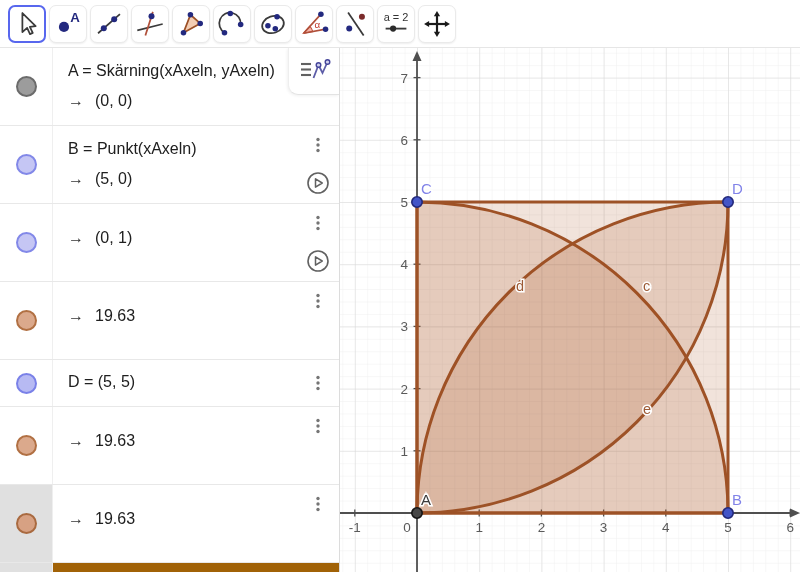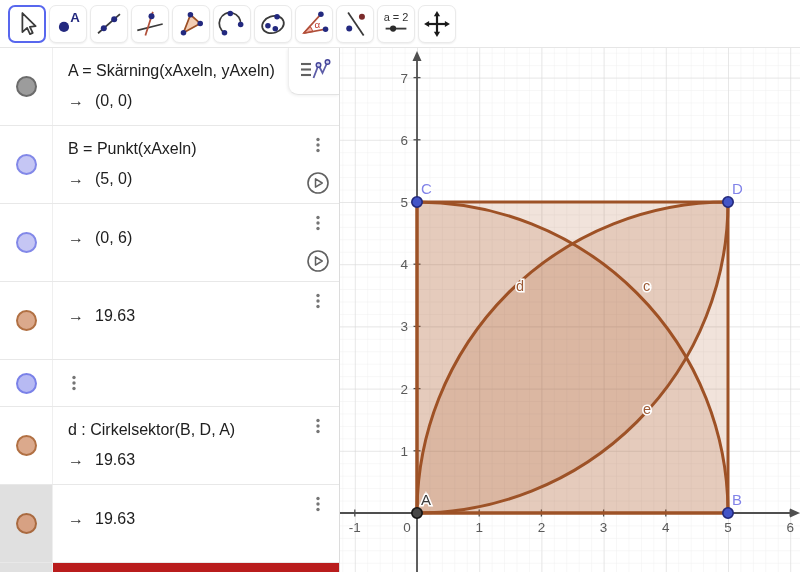--- a/index.html
+++ b/index.html
@@ -16,21 +16,21 @@
   }
   .tool{
     width:38px;height:38px;background:#fff;border:1px solid #eaeaea;border-radius:7px;
     box-shadow:0 1px 2px rgba(0,0,0,.07);display:flex;align-items:center;justify-content:center;
     padding:0;cursor:pointer;box-sizing:border-box;
   }
   .tool.selected{border:2px solid #5867ee;box-shadow:none;}
   .tool svg{display:block;}
   
   .algebra{
-    position:absolute;top:48px;left:0;width:340px;height:524px;background:#b91c1c;
+    position:absolute;top:48px;left:0;width:340px;height:524px;background:#a16207;
     border-right:1px solid #dcdcdc;box-sizing:border-box;overflow:hidden;
   }
   .row{display:flex;border-bottom:1px solid #e8e8e8;background:#fff;position:relative;}
   .row.h2{height:77px;}
   .row.h1{height:46px;}
   .marker-cell{width:53px;flex:none;border-right:1px solid #efefef;
     display:flex;align-items:center;justify-content:center;box-sizing:border-box;}
   .row.selected .marker-cell{background:#e0e0e0;}
   .marker{width:21px;height:21px;border-radius:50%;border:2px solid #888;box-sizing:border-box;display:block;}
   .content{flex:1;padding:13px 0 0 15px;overflow:hidden;}
@@ -179,21 +179,21 @@
           </svg>
         </div>
       </div>
       <div class="row h2">
         <div class="marker-cell">
           <span class="marker" style="background: rgb(197, 198, 244); border-color: rgb(130, 136, 232);"></span>
         </div>
         <div class="content">
           <div class="val">
             <span class="arr">→</span>
-            <span>(0, 6)</span>
+            <span>(0, 1)</span>
           </div>
         </div>
         <div class="controls">
           <svg width="18" height="18" viewBox="0 0 18 18">
             <circle cx="9" cy="3.5" r="1.7" fill="#757575"></circle>
             <circle cx="9" cy="9" r="1.7" fill="#757575"></circle>
             <circle cx="9" cy="14.5" r="1.7" fill="#757575"></circle>
           </svg>
           <svg width="24" height="24" viewBox="0 0 24 24">
             <circle cx="12" cy="12" r="10" fill="none" stroke="#616161" stroke-width="1.6"></circle>
@@ -216,34 +216,36 @@
             <circle cx="9" cy="3.5" r="1.7" fill="#757575"></circle>
             <circle cx="9" cy="9" r="1.7" fill="#757575"></circle>
             <circle cx="9" cy="14.5" r="1.7" fill="#757575"></circle>
           </svg>
         </div>
       </div>
       <div class="row h1">
         <div class="marker-cell">
           <span class="marker" style="background: rgb(183, 186, 243); border-color: rgb(122, 129, 232);"></span>
         </div>
+        <div class="content">
+          <div class="def">D = (5, 5)</div>
+        </div>
         <div class="controls">
           <svg width="18" height="18" viewBox="0 0 18 18">
             <circle cx="9" cy="3.5" r="1.7" fill="#757575"></circle>
             <circle cx="9" cy="9" r="1.7" fill="#757575"></circle>
             <circle cx="9" cy="14.5" r="1.7" fill="#757575"></circle>
           </svg>
         </div>
       </div>
       <div class="row h2">
         <div class="marker-cell">
           <span class="marker" style="background: rgb(219, 169, 140); border-color: rgb(177, 112, 67);"></span>
         </div>
         <div class="content">
-          <div class="def">d : Cirkelsektor(B, D, A)</div>
           <div class="val">
             <span class="arr">→</span>
             <span>19.63</span>
           </div>
         </div>
         <div class="controls">
           <svg width="18" height="18" viewBox="0 0 18 18">
             <circle cx="9" cy="3.5" r="1.7" fill="#757575"></circle>
             <circle cx="9" cy="9" r="1.7" fill="#757575"></circle>
             <circle cx="9" cy="14.5" r="1.7" fill="#757575"></circle>

